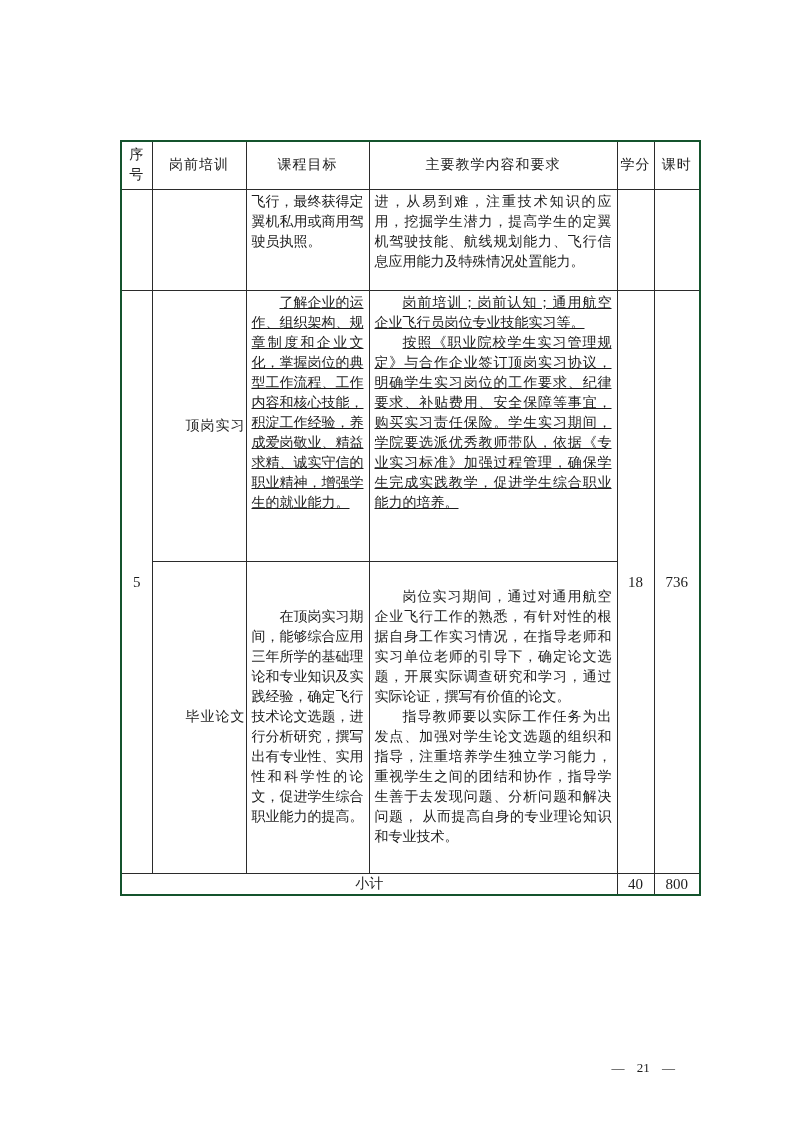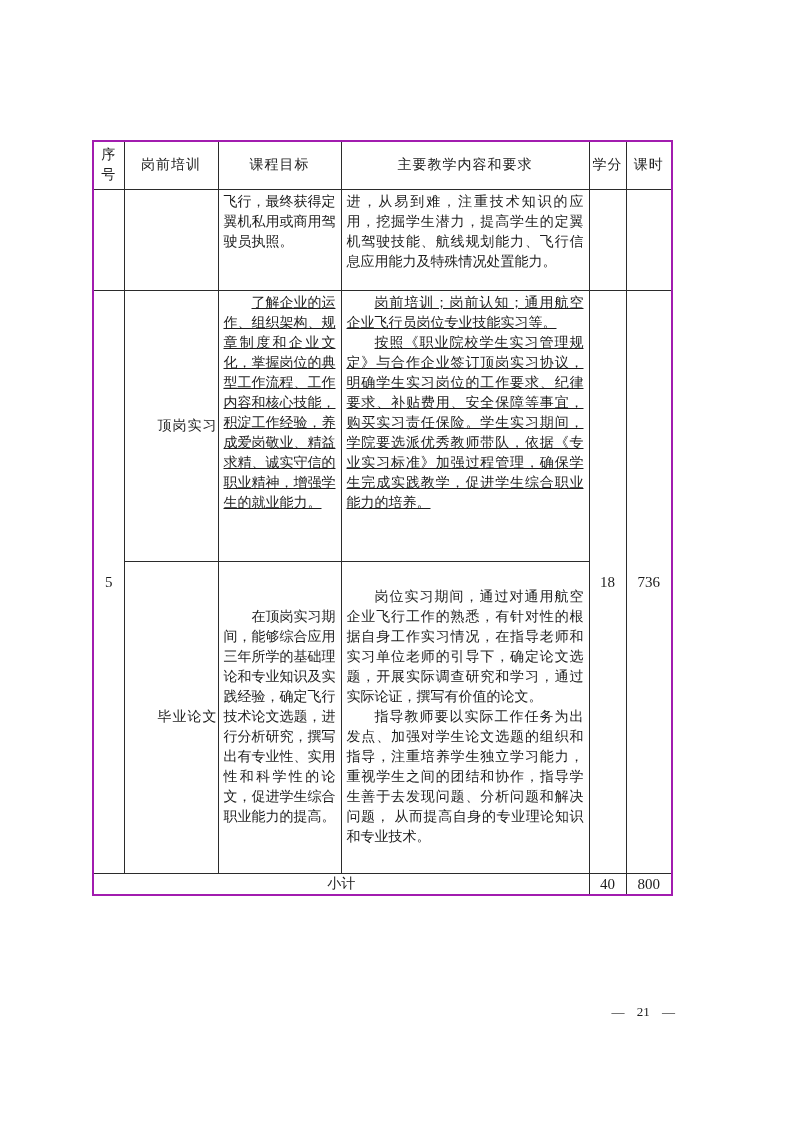--- a/index.html
+++ b/index.html
@@ -9,25 +9,25 @@
     position: relative;
     font-family: "Liberation Serif", "DejaVu Serif", serif;
     color: #1c1c1c;
   }
   .page {
     position: absolute; inset: 0;
     background: #ffffff;
     overflow: hidden;
   }
   table.course-table {
-    position: absolute; left: 92px; top: 140px;
+    position: absolute; left: 120px; top: 140px;
     width: 579px;
     border-collapse: collapse;
     table-layout: fixed;
-    border: 2px solid #a21caf;
+    border: 2px solid #14532d;
     font-size: 14px;
     line-height: 20px;
     color: #1c1c1c;
   }
   .course-table th, .course-table td {
     border: 1px solid #2b2b2b;
     vertical-align: middle;
     overflow: hidden;
   }
   .course-table thead th {
@@ -59,21 +59,21 @@
   td.cell-num { text-align: center; vertical-align: middle; font-size: 15px; }
   .table-caption {
     position: absolute; left: 108px; top: 941px; width: 579px;
     text-align: center;
     font-size: 17px;
     letter-spacing: 1.5px;
     color: #1c1c1c;
     white-space: nowrap;
   }
   .page-footer {
-    position: absolute; top: 1004px; right: 118px;
+    position: absolute; top: 1060px; right: 118px;
     font-size: 13px;
     word-spacing: 9px;
     color: #1c1c1c;
   }
 </style>
 </head>
 <body>
 
 <div class="page">
 

